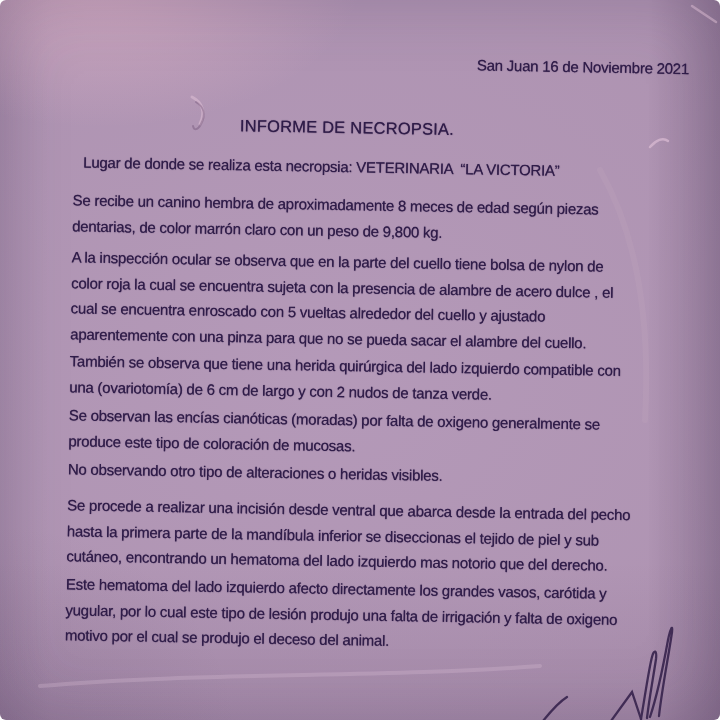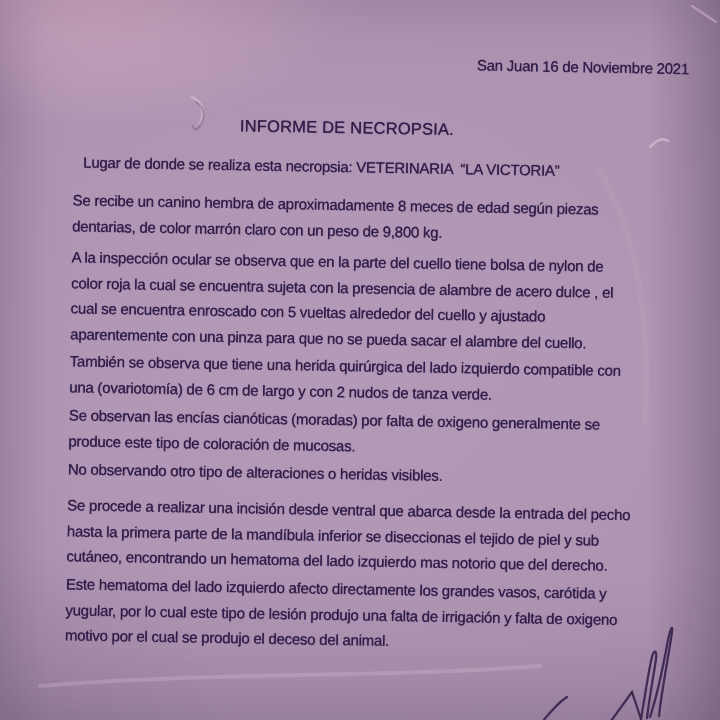--- a/index.html
+++ b/index.html
@@ -10,20 +10,21 @@
   .photo{
     position:relative;width:720px;height:720px;overflow:hidden;
     background-color:#ad92b0;
     background-image:
       radial-gradient(420px 240px at 14% -3%, rgba(226,180,199,0.60), rgba(226,180,199,0) 62%),
       radial-gradient(900px 720px at 45% 52%, rgba(198,172,206,0.28), rgba(198,172,206,0) 72%),
       radial-gradient(340px 300px at 0% 102%, rgba(74,52,86,0.14), rgba(74,52,86,0) 70%),
       linear-gradient(90deg, rgba(82,58,90,0.10) 0%, rgba(82,58,90,0) 7%, rgba(82,58,90,0) 90%, rgba(58,38,70,0.24) 100%),
       linear-gradient(180deg, rgba(120,92,130,0) 78%, rgba(74,52,86,0.13) 100%);
     box-shadow: inset 0 0 70px rgba(58,40,76,0.22);
+    border-radius: 6px;
   }
   .sheet{
     position:absolute;inset:0;
     transform:rotate(1deg);
     transform-origin:0 0;
     color:#2f1c49;
   }
   .line{
     position:relative;
     white-space:pre;

